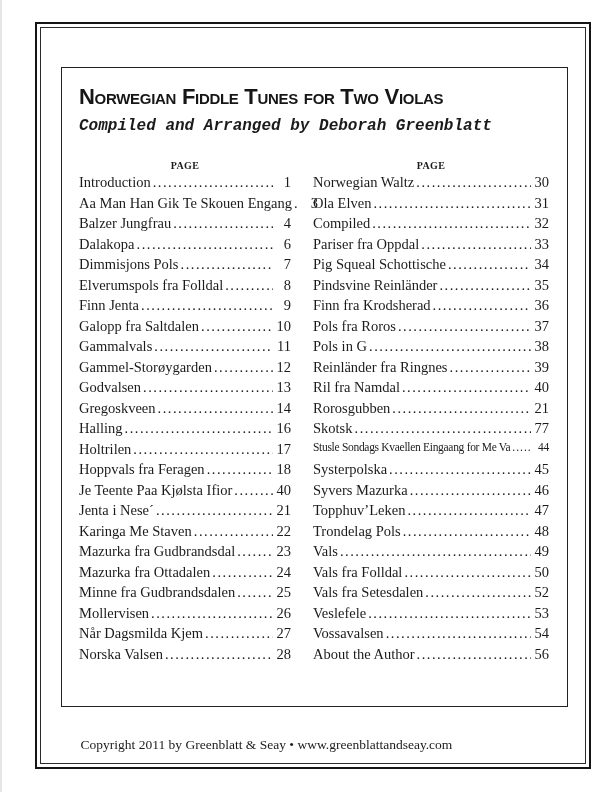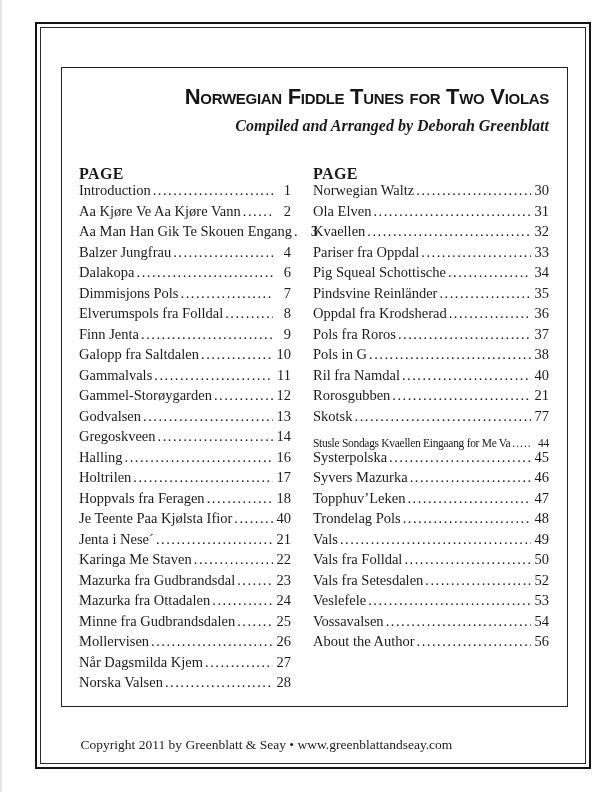--- a/index.html
+++ b/index.html
@@ -30,57 +30,56 @@
     inset: 3px;
     border: 1px solid #2b2b2b;
   }
   .content-box {
     position: absolute;
     left: 61px; top: 67px;
     width: 507px; height: 640px;
     border: 1.5px solid #222222;
     padding: 14px 18px 0 17px;
   }
-  .title-block { text-align: right; }
+  .title-block { text-align: left; }
   .doc-title {
     font-family: "Liberation Sans", sans-serif;
     font-variant: small-caps;
     font-weight: 700;
     font-size: 22px;
     letter-spacing: -0.3px;
     line-height: 30px;
     white-space: nowrap;
     color: #161616;
   }
   .doc-subtitle {
-    font-family: Liberation Serif, serif;
+    font-family: Liberation Mono, monospace;
     font-style: italic;
     font-weight: 700;
     font-size: 16px;
     line-height: 20px;
     margin-top: 4px;
     color: #1b1b1b;
   }
   .toc {
     display: flex;
     margin-top: 22px;
     gap: 22px;
   }
   .toc-col { display: flex; flex-direction: column; }
   .toc-col.left  { width: 212px; }
   .toc-col.right { width: 236px; }
   .page-header {
     font-family: "Liberation Serif", serif;
     font-weight: 700;
-    font-size: 16px;
+    font-size: 10px;
     letter-spacing: 0.4px;
-    text-align: left;
+    text-align: center;
     line-height: 16px;
     color: #1b1b1b;
-    margin-top: 8px;
   }
   .toc-row {
     display: flex;
     align-items: baseline;
     height: 20.5px;
     font-size: 14.5px;
     white-space: nowrap;
   }
   .toc-row .t { flex: 0 0 auto; }
   .toc-row .dots {
@@ -93,21 +92,21 @@
     content: "..........................................................................";
     letter-spacing: 1.5px;
     font-size: 14.5px;
     color: #1b1b1b;
   }
   .toc-row .pg {
     flex: 0 0 auto;
     min-width: 15px;
     text-align: right;
   }
-  .toc-row.long { font-size: 11.5px; letter-spacing: -0.3px; align-items: flex-end; }
+  .toc-row.long { font-size: 11.5px; letter-spacing: -0.3px; }
   .toc-row.long .dots::after { font-size: 11.5px; letter-spacing: 1px; }
   .footer {
     position: absolute;
     left: 35px; top: 737px;
     width: 463px;
     text-align: center;
     font-family: "Liberation Serif", serif;
     font-size: 13.5px;
     color: #1b1b1b;
   }
@@ -131,25 +130,20 @@
     <div class="toc">
       <div class="toc-col left">
         <div class="page-header">PAGE</div>
         <div>
             <div class="toc-row">
               <span class="t">Introduction</span>
               <span class="dots"></span>
               <span class="pg">1</span>
             </div>
             <div class="toc-row">
-              <span class="t">Aa Kjøre Ve Aa Kjøre Vann</span>
-              <span class="dots"></span>
-              <span class="pg">2</span>
-            </div>
-            <div class="toc-row">
               <span class="t">Aa Man Han Gik Te Skouen Engang</span>
               <span class="dots"></span>
               <span class="pg">3</span>
             </div>
             <div class="toc-row">
               <span class="t">Balzer Jungfrau</span>
               <span class="dots"></span>
               <span class="pg">4</span>
             </div>
             <div class="toc-row">
@@ -266,53 +260,58 @@
               <span class="t">Norwegian Waltz</span>
               <span class="dots"></span>
               <span class="pg">30</span>
             </div>
             <div class="toc-row">
               <span class="t">Ola Elven</span>
               <span class="dots"></span>
               <span class="pg">31</span>
             </div>
             <div class="toc-row">
-              <span class="t">Kvaellen</span>
+              <span class="t">Compiled</span>
               <span class="dots"></span>
               <span class="pg">32</span>
             </div>
             <div class="toc-row">
               <span class="t">Pariser fra Oppdal</span>
               <span class="dots"></span>
               <span class="pg">33</span>
             </div>
             <div class="toc-row">
               <span class="t">Pig Squeal Schottische</span>
               <span class="dots"></span>
               <span class="pg">34</span>
             </div>
             <div class="toc-row">
               <span class="t">Pindsvine Reinländer</span>
               <span class="dots"></span>
               <span class="pg">35</span>
             </div>
             <div class="toc-row">
-              <span class="t">Oppdal fra Krodsherad</span>
+              <span class="t">Finn fra Krodsherad</span>
               <span class="dots"></span>
               <span class="pg">36</span>
             </div>
             <div class="toc-row">
               <span class="t">Pols fra Roros</span>
               <span class="dots"></span>
               <span class="pg">37</span>
             </div>
             <div class="toc-row">
               <span class="t">Pols in G</span>
               <span class="dots"></span>
               <span class="pg">38</span>
+            </div>
+            <div class="toc-row">
+              <span class="t">Reinländer fra Ringnes</span>
+              <span class="dots"></span>
+              <span class="pg">39</span>
             </div>
             <div class="toc-row">
               <span class="t">Ril fra Namdal</span>
               <span class="dots"></span>
               <span class="pg">40</span>
             </div>
             <div class="toc-row">
               <span class="t">Rorosgubben</span>
               <span class="dots"></span>
               <span class="pg">21</span>

